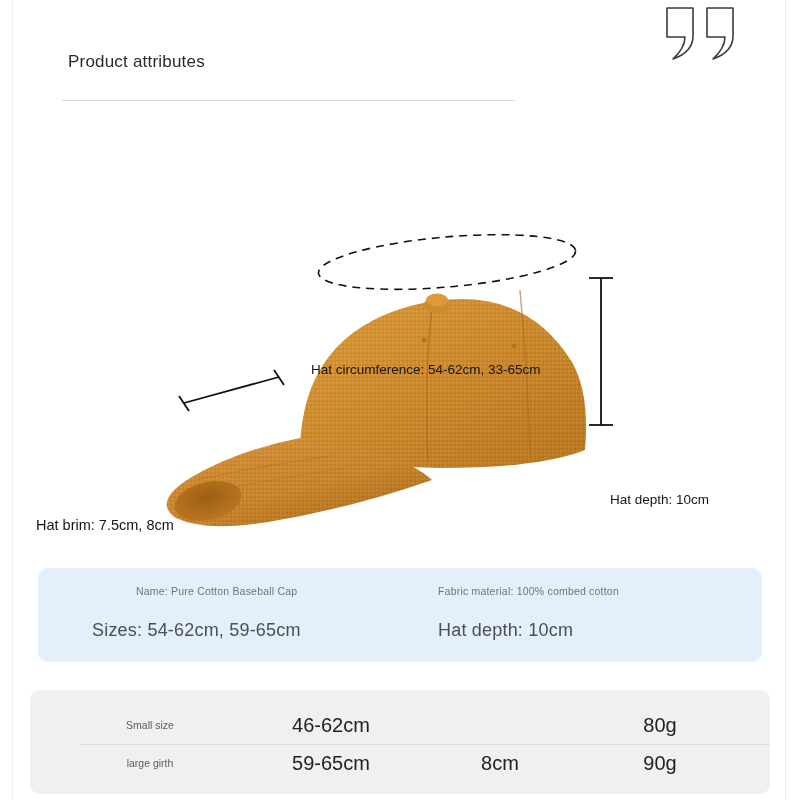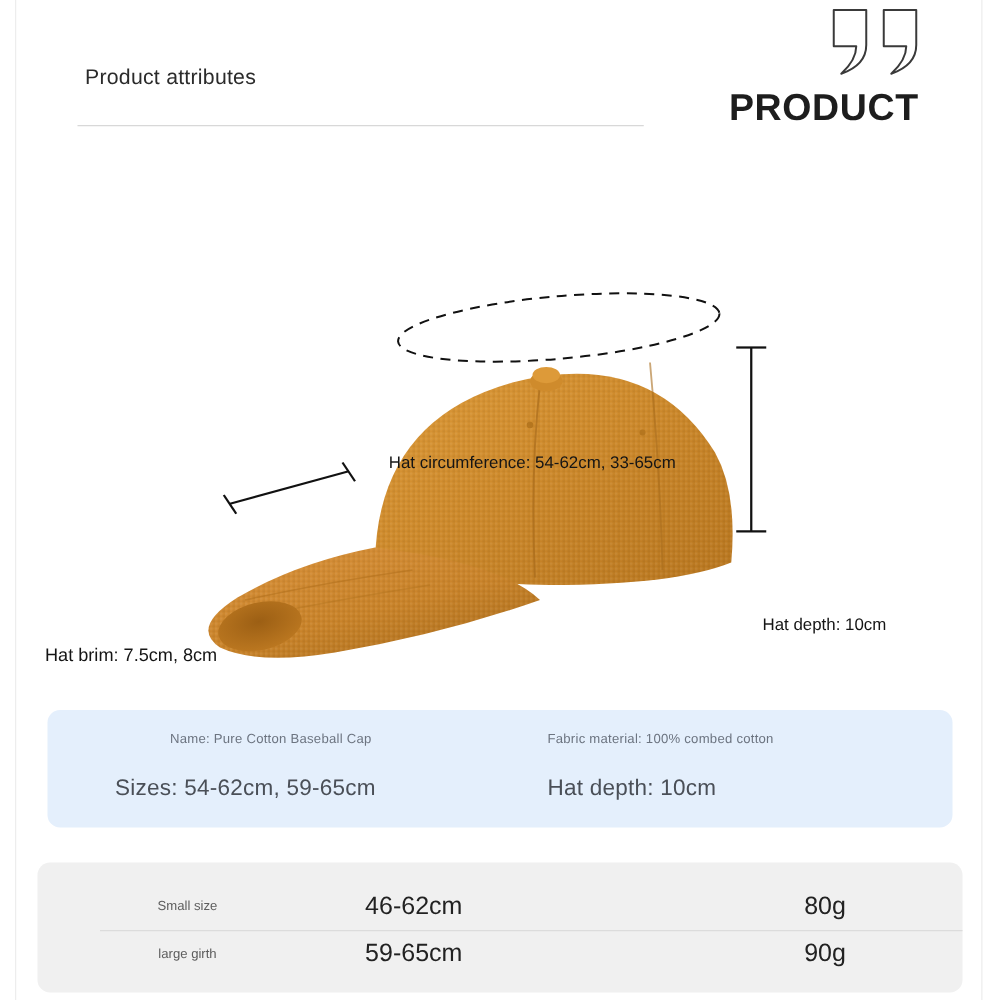--- a/index.html
+++ b/index.html
@@ -99,21 +99,20 @@
   <div class="hdr-divider"></div>
 
   <div class="quote-wrap">
     <svg width="78" height="56" viewBox="0 0 78 56" fill="none">
       <path d="M4 2 H30 V30 Q30 46 10 53 Q22 42 22 31 H4 Z" fill="#ffffff" stroke="#3a3a3a" stroke-width="1.6" stroke-linejoin="round"></path>
       <path d="M44 2 H70 V30 Q70 46 50 53 Q62 42 62 31 H44 Z" fill="#ffffff" stroke="#3a3a3a" stroke-width="1.6" stroke-linejoin="round"></path>
     </svg>
   </div>
 
   <div class="hdr-big">
-    <span>PRODUCT</span>
   </div>
 
   <div class="illus">
 
     <svg width="800" height="400" viewBox="0 0 800 400">
       <defs>
         <linearGradient id="capCrown" x1="0" y1="0" x2="1" y2="1">
           <stop offset="0%" stop-color="#dd9a39"></stop>
           <stop offset="42%" stop-color="#cf8b2c"></stop>
           <stop offset="100%" stop-color="#b8761f"></stop>
@@ -196,17 +195,18 @@
 
     <div class="row row1">
       <div class="cell c-label">Small size</div>
       <div class="cell c-girth">46-62cm</div>
       <div class="cell c-weight">80g</div>
     </div>
 
     <div class="row row2">
       <div class="cell c-label">large girth</div>
       <div class="cell c-girth">59-65cm</div>
+      <div class="cell c-amount">8cm</div>
       <div class="cell c-weight">90g</div>
     </div>
   </div>
 
 </div>
 
 </body></html>

